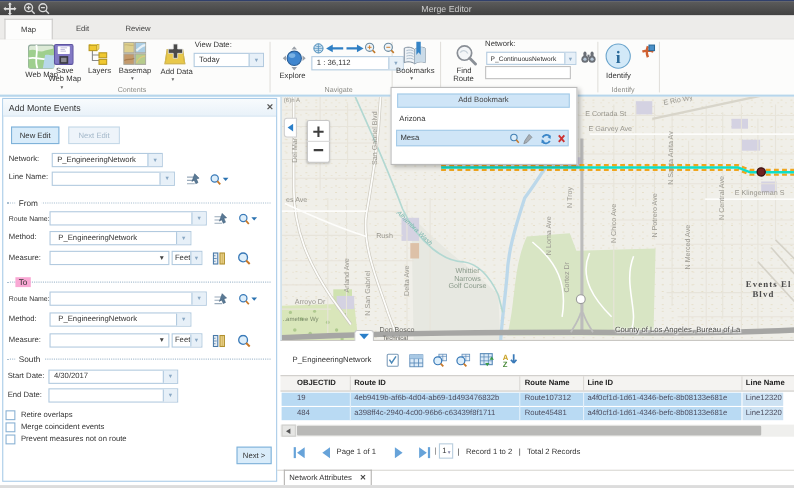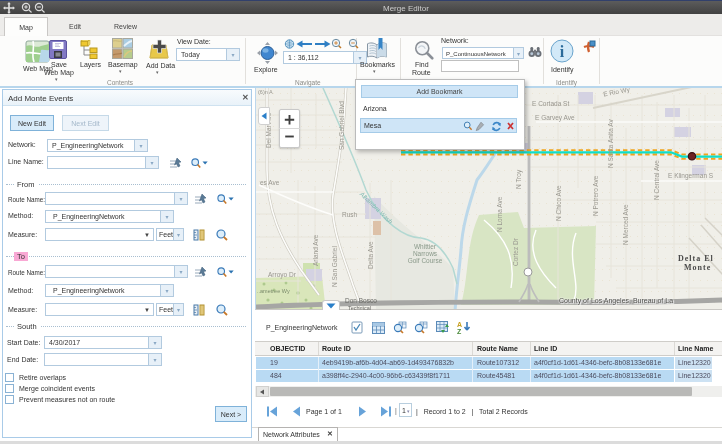--- a/index.html
+++ b/index.html
@@ -387,22 +387,22 @@
  <div class="vlab" style="left:83px;top:62px">San Gabriel Blvd</div>
  <div class="mlab" style="left:277px;top:12px">E Cortada St</div>
  <div class="mlab" style="left:280px;top:26px">E Garvey Ave</div>
  <div class="mlab" style="left:348px;top:0px;transform:rotate(-11deg)">E Rio Wy</div>
  <div class="vlab" style="left:300px;top:133px">N Chico Ave</div>
  <div class="vlab" style="left:337px;top:128px">N Potrero Ave</div>
  <div class="vlab" style="left:352px;top:80px">N Santa Anita Av</div>
  <div class="vlab" style="left:367px;top:157px">N Merced Ave</div>
  <div class="vlab" style="left:398px;top:112px">N Central Ave</div>
  <div class="mlab" style="left:413px;top:84px">E Klingerman S</div>
- <div class="mlab" style="left:423px;top:166px;font-family:'Liberation Serif',serif;font-size:8px;font-weight:bold;color:#4a4a4a;letter-spacing:1px">Delta El</div>
- <div class="mlab" style="left:429px;top:175px;font-family:'Liberation Serif',serif;font-size:8px;font-weight:bold;color:#4a4a4a;letter-spacing:1px">Monte</div>
+ <div class="mlab" style="left:423px;top:166px;font-family:'Liberation Serif',serif;font-size:8px;font-weight:bold;color:#4a4a4a;letter-spacing:1px">Events El</div>
+ <div class="mlab" style="left:429px;top:175px;font-family:'Liberation Serif',serif;font-size:8px;font-weight:bold;color:#4a4a4a;letter-spacing:1px">Blvd</div>
  <div class="vlab" style="left:241px;top:144px">N Loma Ave</div>
  <div class="vlab" style="left:260px;top:101px">N Troy</div>
  <div class="vlab" style="left:257px;top:178px">Cortez Dr</div>
  <div class="mlab" style="left:148px;top:155px;width:44px;text-align:center;color:#8b9a8b">Whittier<br>Narrows<br>Golf Course</div>
  <div class="mlab" style="left:13px;top:183px">Arroyo Dr</div>
  <div class="mlab" style="left:87px;top:123px">Rush</div>
  <div class="vlab" style="left:76px;top:199px">N San Gabriel</div>
  <div class="vlab" style="left:57px;top:178px">Arland Ave</div>
  <div class="vlab" style="left:112px;top:181px">Delta Ave</div>
  <div class="mlab" style="left:108px;top:103px;transform:rotate(44deg);transform-origin:0 0;color:#7cb8b0;font-style:italic;font-size:6px">Alhambra Wash</div>

